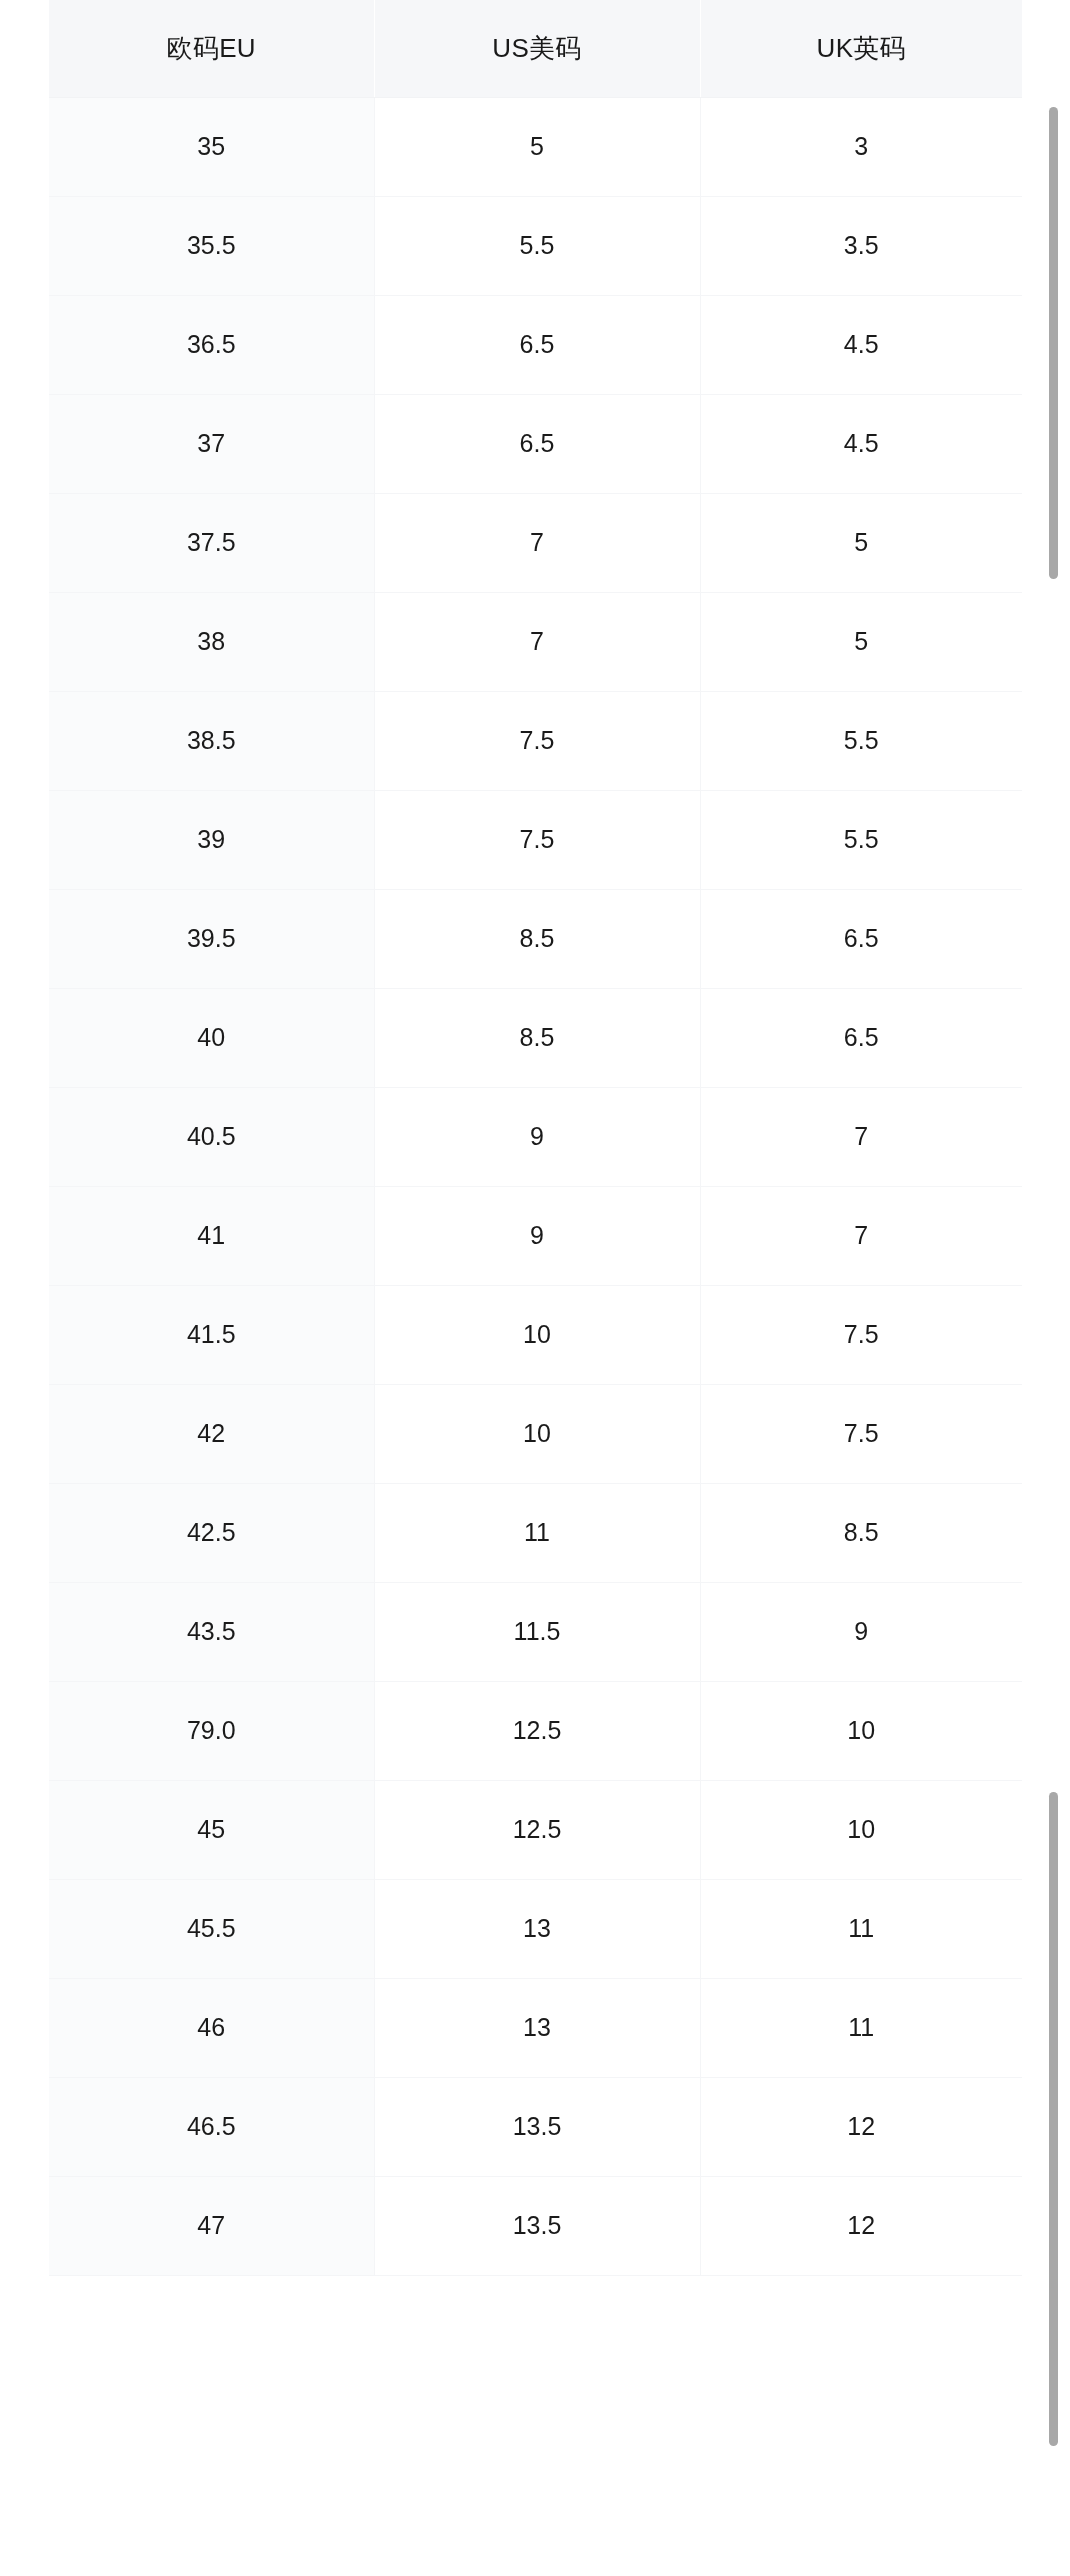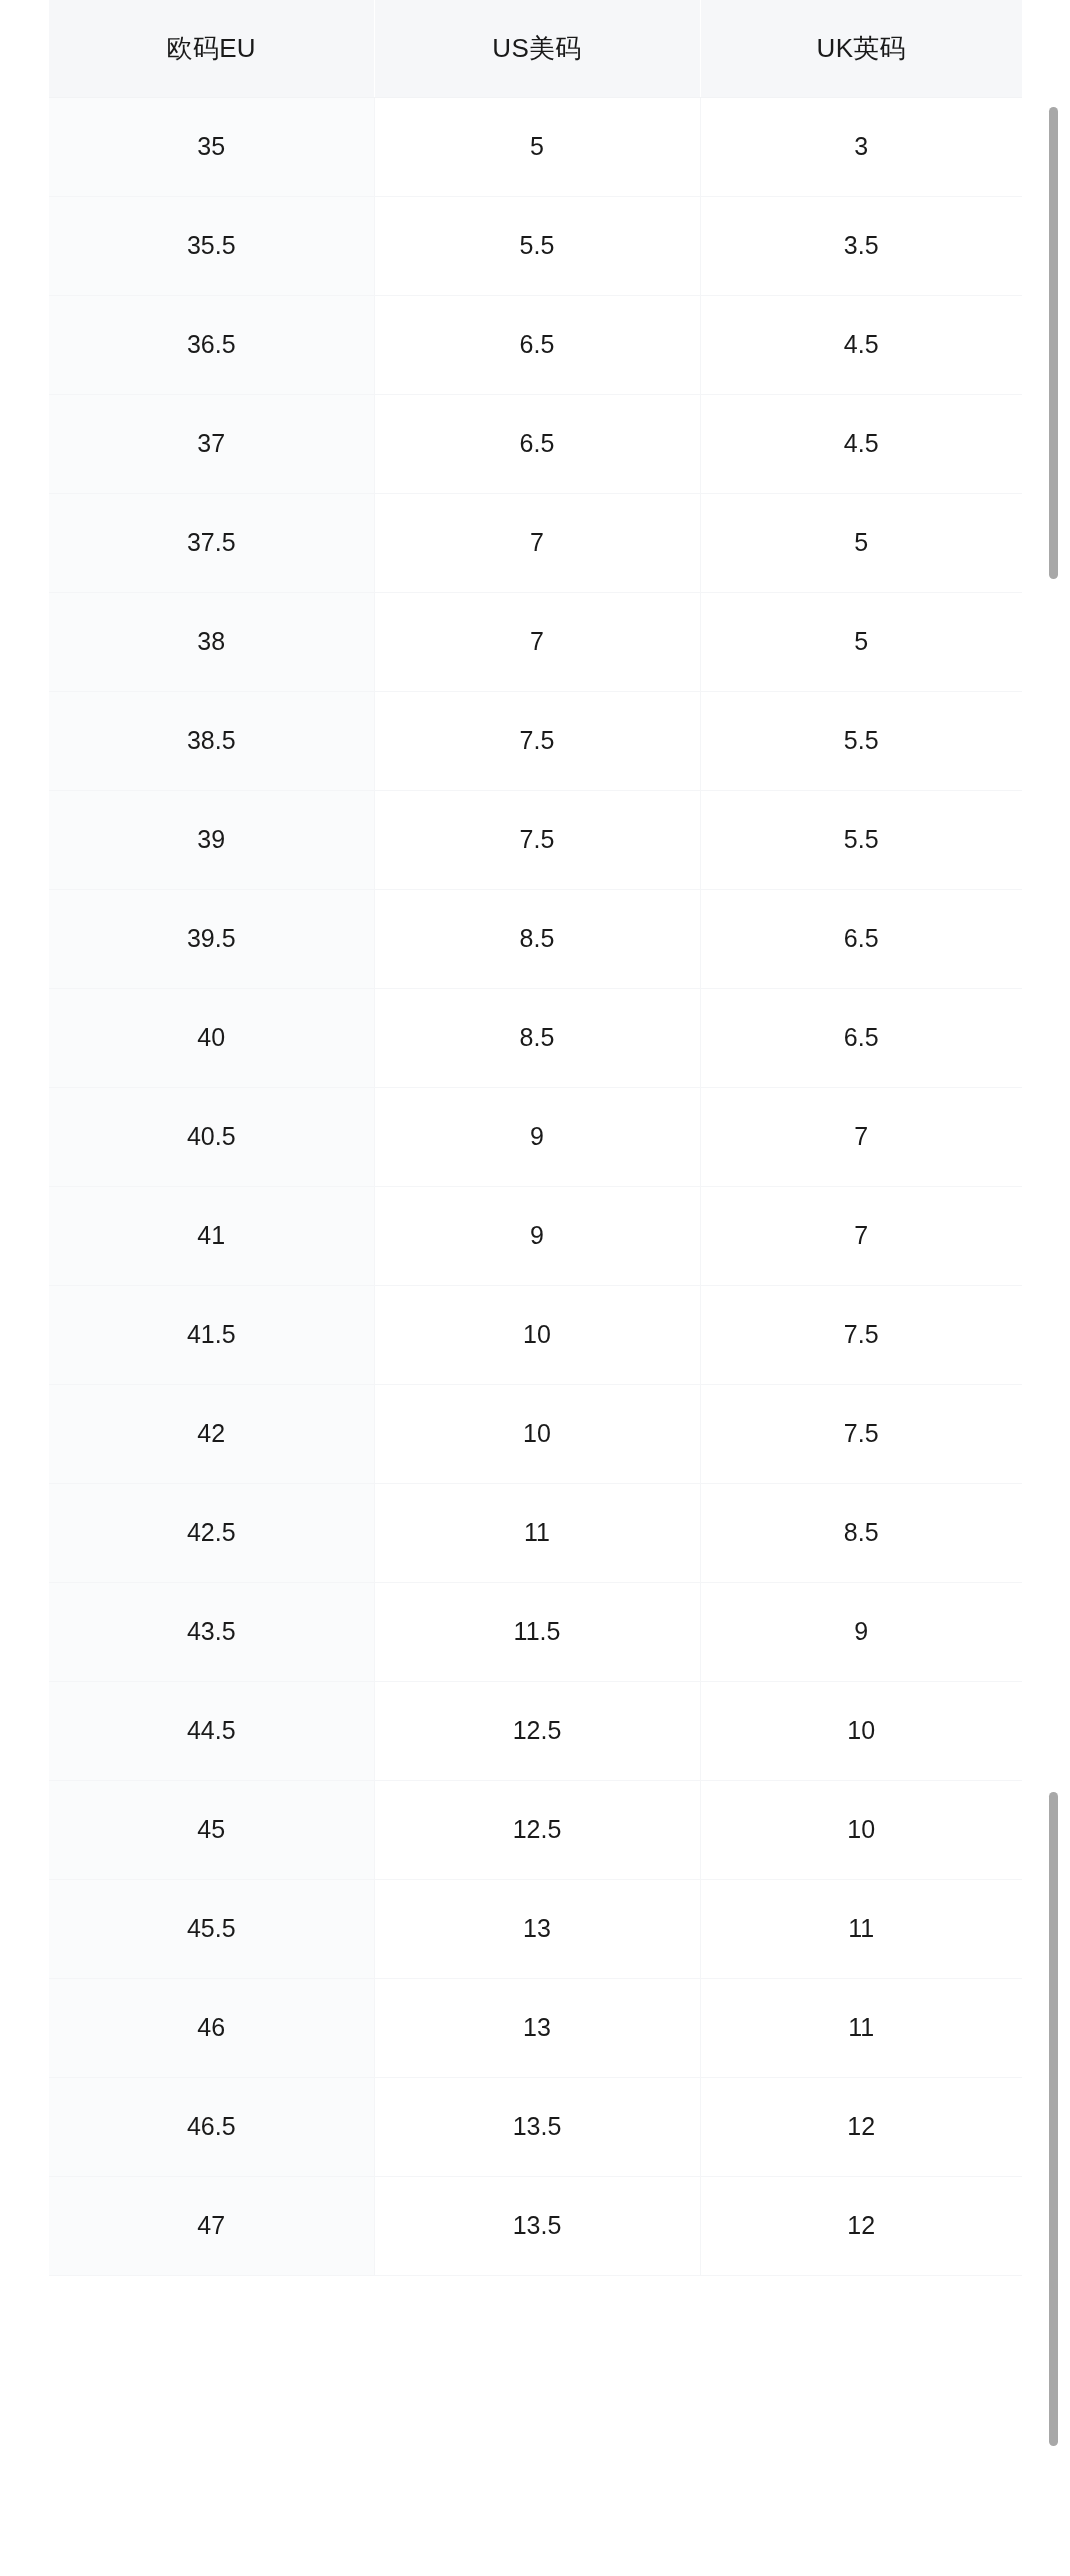--- a/index.html
+++ b/index.html
@@ -192,21 +192,21 @@
             <td class="col-eu">42.5</td>
             <td class="col-us">11</td>
             <td class="col-uk">8.5</td>
           </tr>
           <tr>
             <td class="col-eu">43.5</td>
             <td class="col-us">11.5</td>
             <td class="col-uk">9</td>
           </tr>
           <tr>
-            <td class="col-eu">44.5</td>
+            <td class="col-eu">79.0</td>
             <td class="col-us">12.5</td>
             <td class="col-uk">10</td>
           </tr>
           <tr>
             <td class="col-eu">45</td>
             <td class="col-us">12.5</td>
             <td class="col-uk">10</td>
           </tr>
           <tr>
             <td class="col-eu">45.5</td>

